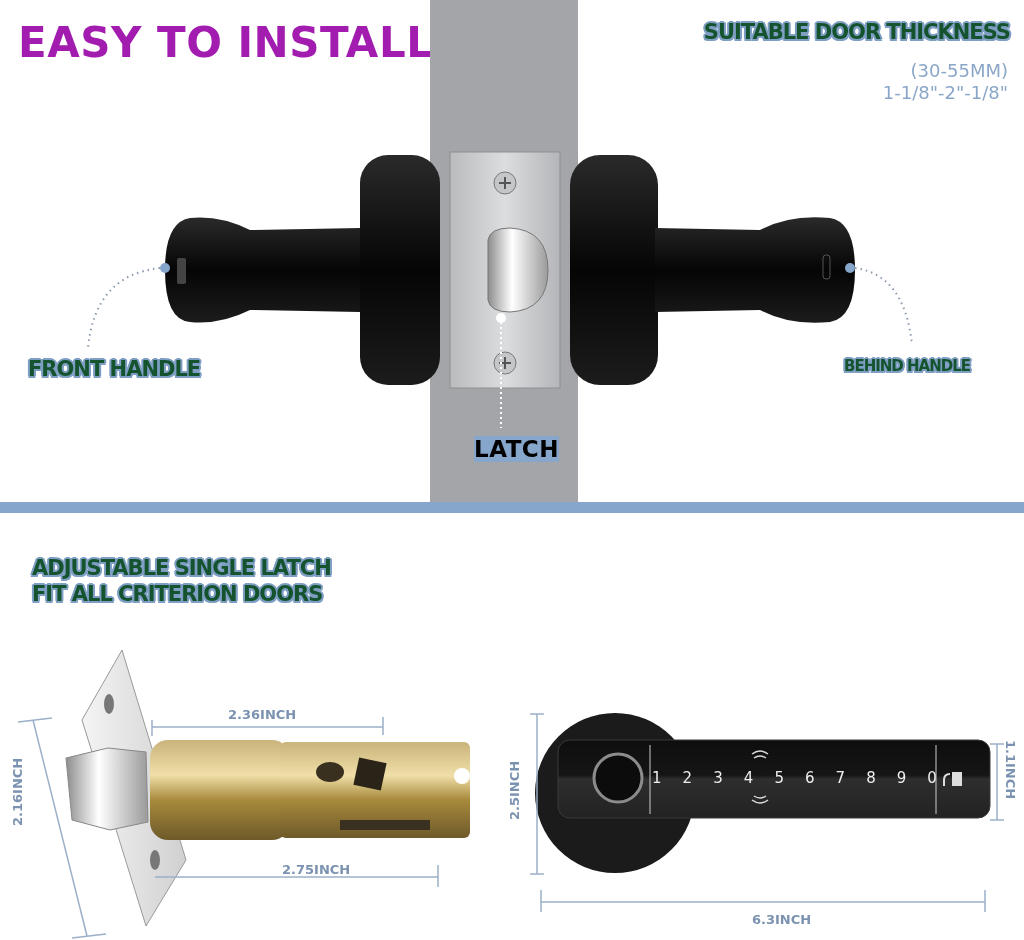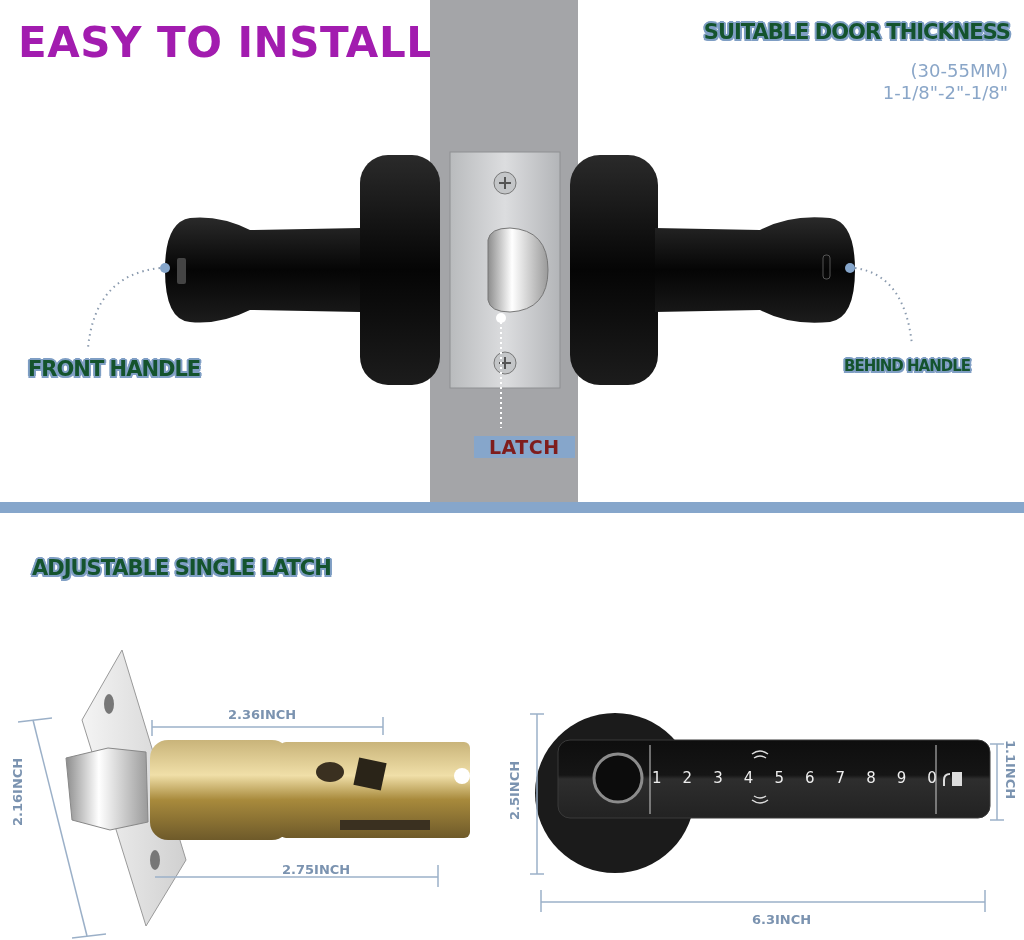--- a/index.html
+++ b/index.html
@@ -10,21 +10,21 @@
      -1.5px -1.5px 0 #7f9ec4, 1.5px -1.5px 0 #7f9ec4, -1.5px 1.5px 0 #7f9ec4, 1.5px 1.5px 0 #7f9ec4,
      0 -2px 0 #7f9ec4, 0 2px 0 #7f9ec4, -2px 0 0 #7f9ec4, 2px 0 0 #7f9ec4;
      letter-spacing:-1px;}
   .thick-title{right:14px;top:20px;font-size:21px;}
   .thick-sub{right:16px;font-size:18px;color:#8aa6c8;font-weight:normal;text-align:right;}
   .front-label{left:28px;top:357px;font-size:21px;}
   .behind-label{left:800px;top:357px;font-size:15px;padding-left:44px;}
   .adj-label{left:32px;top:555px;font-size:21px;line-height:26px;}
   .door{left:430px;top:0;width:148px;height:502px;background:#a4a5a8;}
   .divider{left:0;top:502px;width:1024px;height:11px;background:#86a6cb;}
-  .latch-label{left:474px;top:436px;font-size:19px;font-weight:bold;color:#7f1d1d;background:#86a6cb;padding:0 15px;letter-spacing:0.5px;}
+  .latch-label{left:474px;top:436px;font-size:23px;font-weight:bold;color:#000000;background:#86a6cb;padding:0 0;letter-spacing:0.5px;}
   .dim-text{color:#7b93b0;font-size:13px;font-weight:bold;}
 </style>
 </head>
 <body>
 
 <div class="abs title">EASY TO INSTALL</div>
 
 <div class="abs outline thick-title">SUITABLE DOOR THICKNESS</div>
 <div class="abs thick-sub" style="top:60px;">(30-55MM)</div>
 <div class="abs thick-sub" style="top:82px;">1-1/8"-2"-1/8"</div>
@@ -80,20 +80,21 @@
 </svg>
 
 <div class="abs outline front-label">FRONT HANDLE</div>
 <div class="abs outline behind-label">BEHIND HANDLE</div>
 <div class="abs latch-label">LATCH</div>
 
 <div class="abs divider"></div>
 
 <div class="abs outline adj-label">
   <div>ADJUSTABLE SINGLE LATCH</div>
+  <div>FIT ALL CRITERION DOORS</div>
 </div>
 
 <svg class="abs" style="left:0;top:640px;" width="490" height="300">
   <defs>
     <linearGradient id="brass" x1="0" y1="0" x2="0" y2="1">
       <stop offset="0" stop-color="#c9b47a"></stop>
       <stop offset="0.35" stop-color="#f0dfa8"></stop>
       <stop offset="0.6" stop-color="#a88a3c"></stop>
       <stop offset="1" stop-color="#6e5a2a"></stop>
     </linearGradient>

